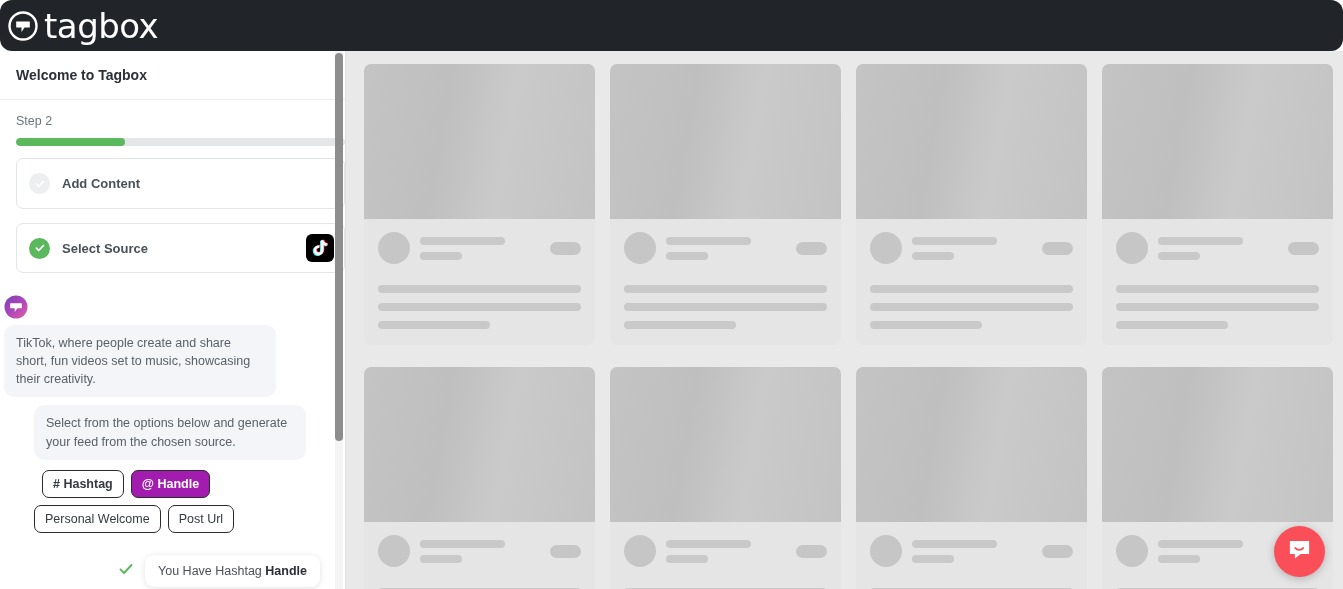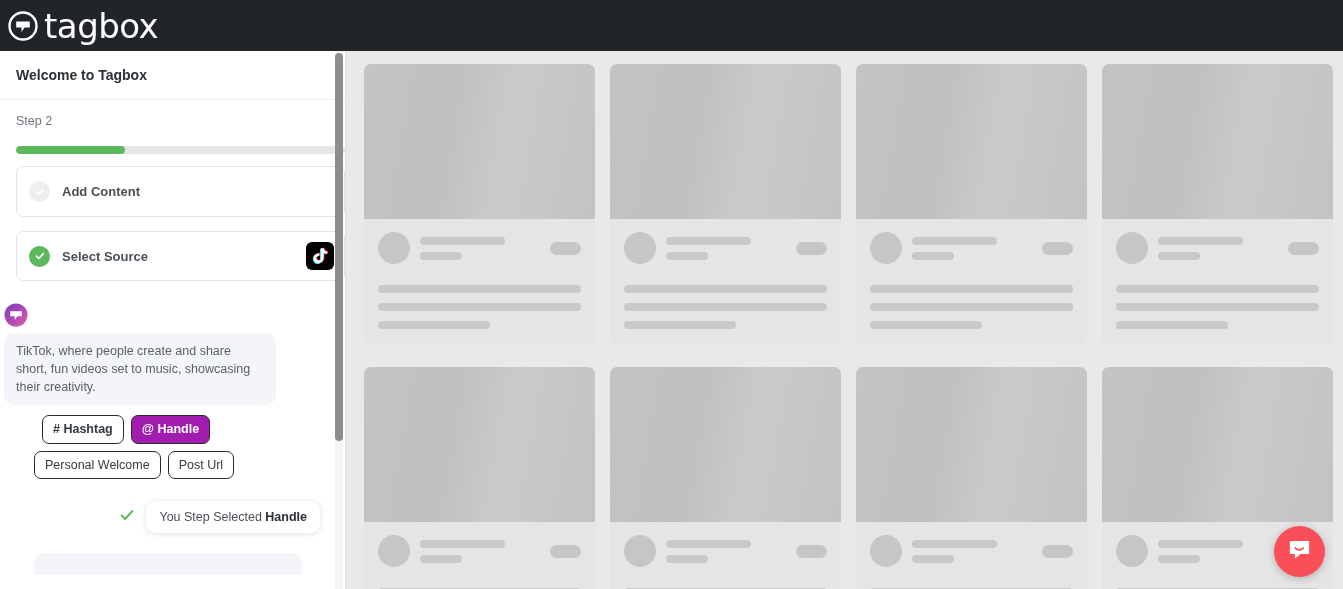--- a/index.html
+++ b/index.html
@@ -8,21 +8,21 @@
     overflow: hidden;
     font-family: "Liberation Sans", sans-serif;
     background: #ffffff;
   }
 
   
   .app-header {
     position: absolute; top: 0; left: 0;
     width: 1343px; height: 51px;
     background: #212529;
-    display: flex; align-items: center;
+    display: flex; align-items: center; border-radius: 12px;
   }
   .logo-wrap { display: flex; align-items: center; padding-left: 8px; gap: 6px; }
   .logo-mark { width: 30px; height: 30px; flex: none; }
   .logo-word {
     color: #ffffff;
     font-size: 34px;
     font-weight: 400;
     letter-spacing: -0.5px;
     line-height: 1;
     font-family: "DejaVu Sans", sans-serif;
@@ -44,21 +44,21 @@
   .sidebar-title-bar {
     height: 49px;
     border-bottom: 1px solid #e9ecef;
     display: flex; align-items: center;
     padding: 0 16px;
   }
   .sidebar-title {
     font-size: 14px; font-weight: 700; color: #2b3035;
   }
   .step-area { padding: 14px 16px 0 16px; }
-  .step-label { font-size: 12.5px; color: #6c757d; margin-bottom: 18px; }
+  .step-label { font-size: 12.5px; color: #6c757d; margin-bottom: 10px; }
   .progress-track {
     height: 8px; width: 329px; border-radius: 6px; background: #e4e6e8;
     overflow: hidden;
   }
   .progress-fill { height: 100%; border-radius: 6px; background: #5cb85c; }
 
   
   .step-cards { padding: 12px 16px 0 16px; }
   .step-card {
     width: 329px; height: 50px;
@@ -250,35 +250,36 @@
                   <stop offset="100%" stop-color="#e85fa0"></stop>
             </linearGradient>
               </defs>
             <circle cx="12" cy="12" r="11.5" fill="url(#bg1)"></circle>
             <path d="M6.2 8.2 h11.6 v5.1 h-4.4 l-2.7 3.6 v-3.6 h-4.5 z" fill="#ffffff"></path>
           </svg>
         </span>
         <div class="bubble">TikTok, where people create and share short, fun videos set to music, showcasing their creativity.</div>
       </div>
 
+      <div class="bubble indent">Select from the options below and generate your feed from the chosen source.</div>
 
       <div class="options">
         <button class="opt bold"># Hashtag</button>
         <button class="opt active">@ Handle</button>
         <button class="opt">Personal Welcome</button>
         <button class="opt">Post Url</button>
       </div>
 
       <div class="confirm-row">
         <span>
           <svg width="18" height="18" viewBox="0 0 18 18">
               <path d="M3.5 9.4 L7 13 L14.5 5" fill="none" stroke="#5cb85c" stroke-width="1.9" stroke-linecap="round" stroke-linejoin="round"></path>
             </svg>
         </span>
-        <div class="confirm-toast"><span>You Step Selected </span><b>Handle</b></div>
+        <div class="confirm-toast"><span>You Have Hashtag </span><b>Handle</b></div>
       </div>
 
       <div class="next-bubble"></div>
     </div>
 
     <div class="sb-track"></div>
     <div class="sb-thumb"></div>
     <div class="sidebar-edge"></div>
   </div>
 

